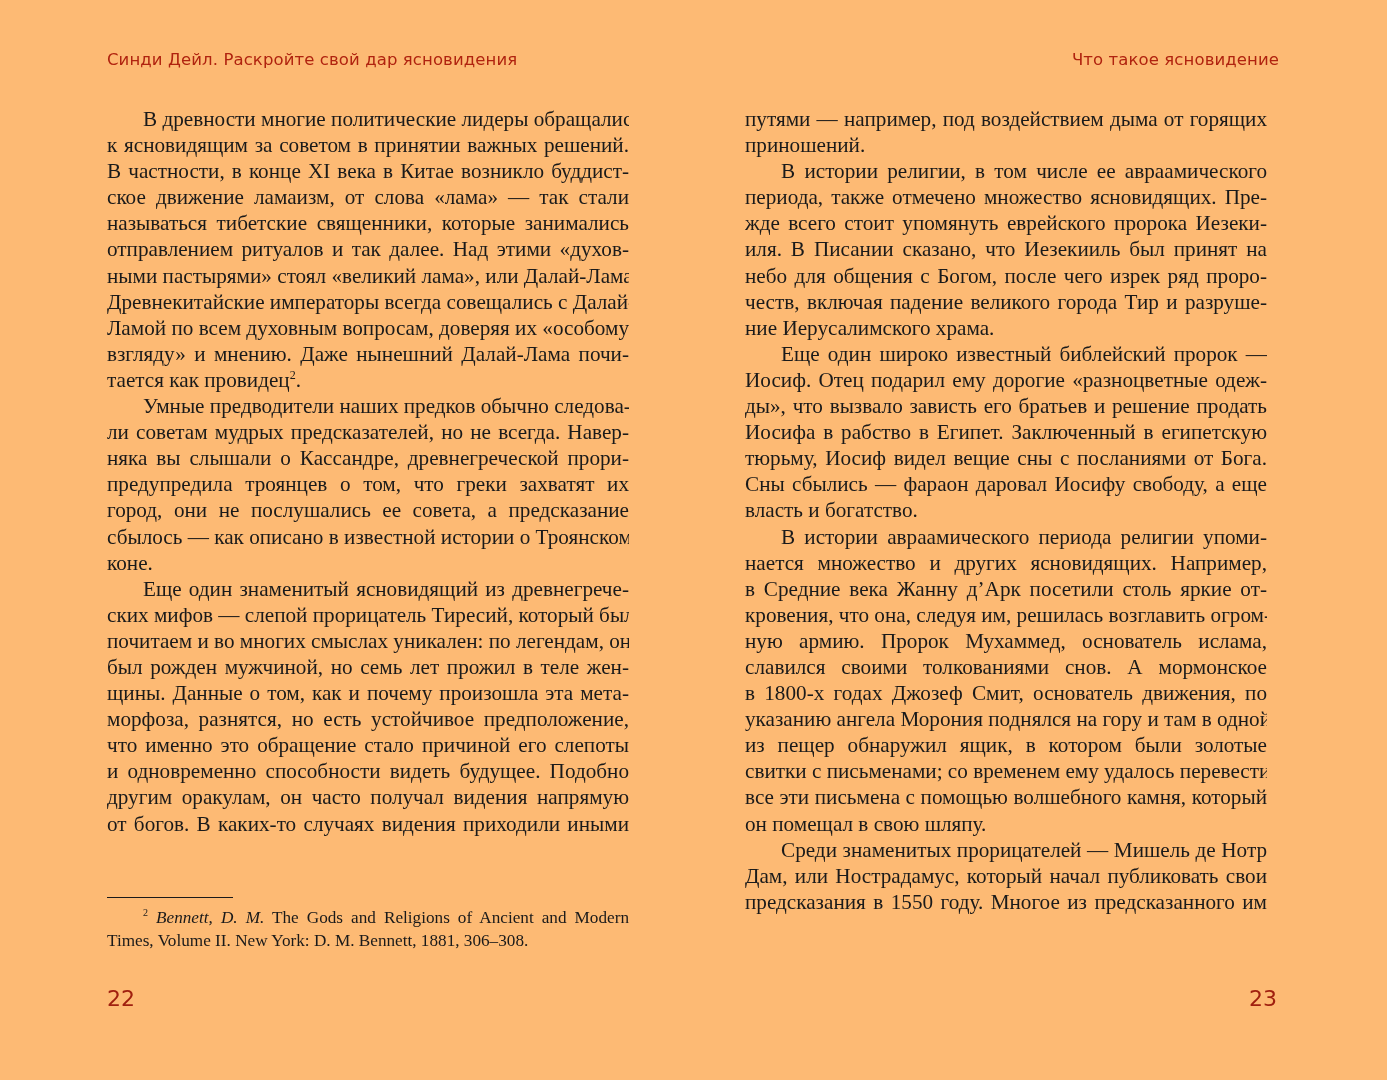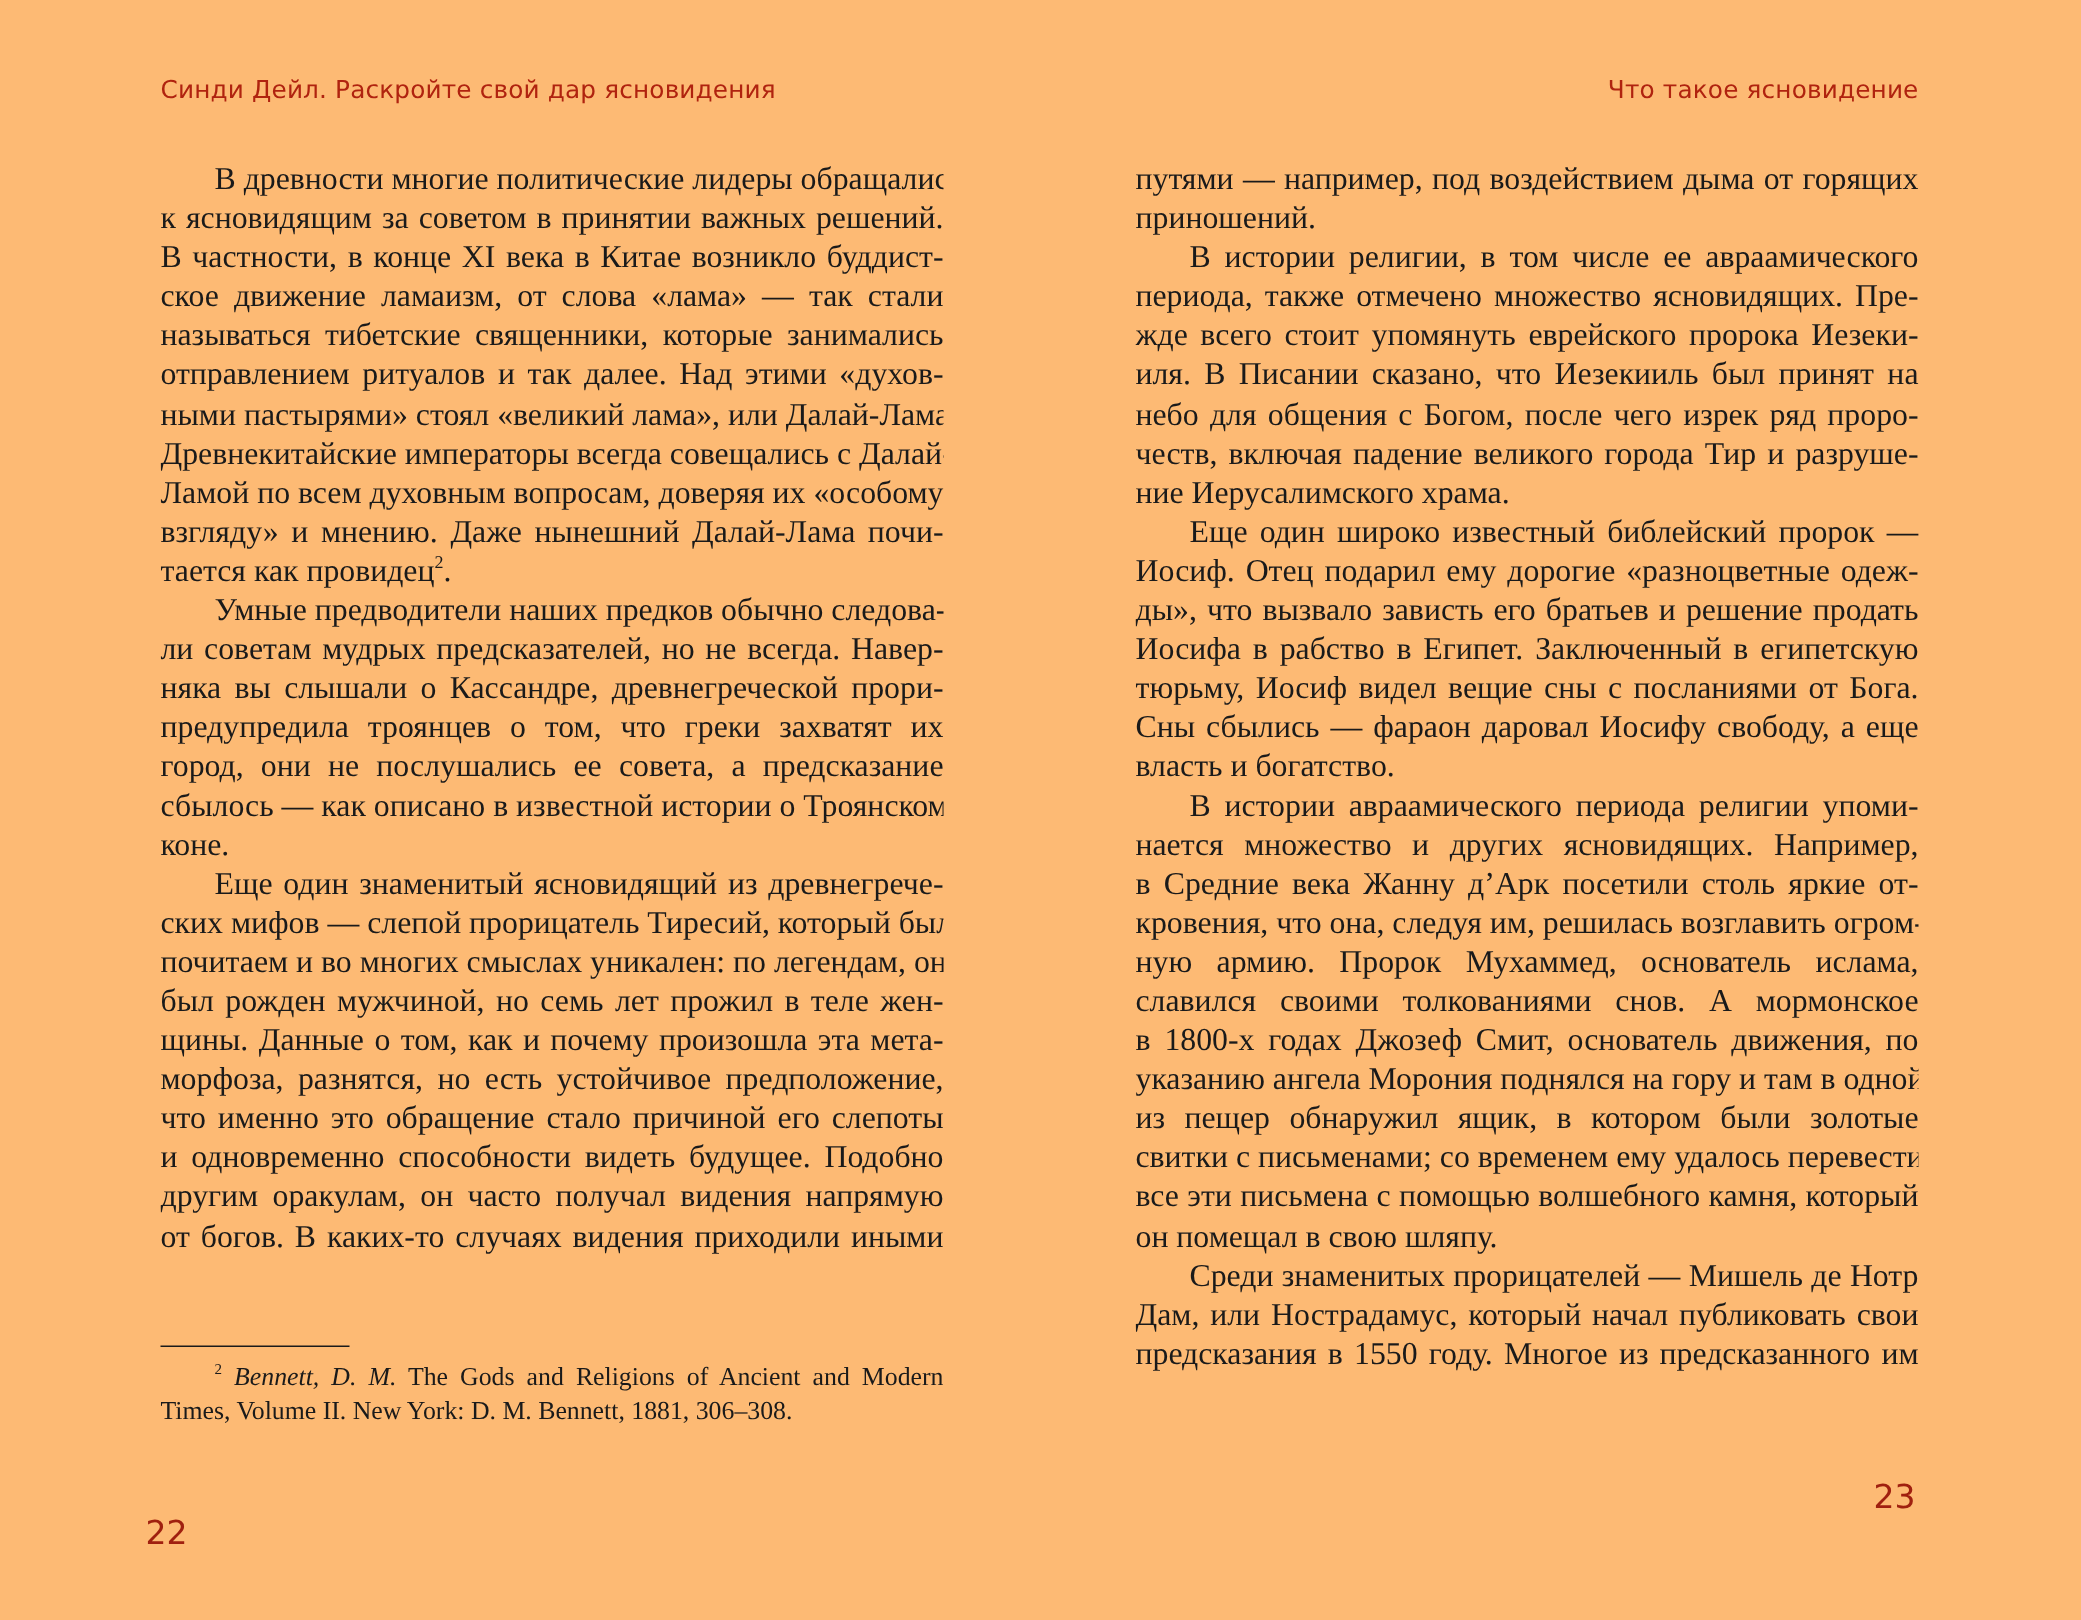--- a/index.html
+++ b/index.html
@@ -43,21 +43,21 @@
   .text-block {
     position: absolute;
     top: 106px;
     width: 522px;
     font-size: 21.2px;
     line-height: 26.1px;
     text-align: justify;
     hyphens: manual;
   }
   .page-left .text-block { left: 107px; }
-  .page-right .text-block { left: 64px; font-family: Liberation Serif, serif; }
+  .page-right .text-block { left: 52px; font-family: Liberation Serif, serif; }
 
   .line {
     display: block;
     height: 26.1px;
     white-space: nowrap;
     text-align: justify;
     text-align-last: justify;
     overflow: hidden;
   }
   .line.last {
@@ -92,21 +92,21 @@
   .footnote sup { font-size: 10px; vertical-align: super; line-height: 0; }
   .footnote em { font-style: italic; }
 
   .folio {
     position: absolute;
     top: 986px;
     font-family: "DejaVu Sans", "Liberation Sans", sans-serif;
     font-size: 22px;
     color: #a0200f;
   }
-  .page-left .folio { left: 97px; margin-top: 24px; }
+  .page-left .folio { left: 107px; }
   .page-right .folio { right: 110px; }
 </style>
 </head>
 <body>
 
 <div class="spread">
 
   <div class="page page-left">
     <div class="running-head">Синди Дейл. Раскройте свой дар ясновидения</div>
 

